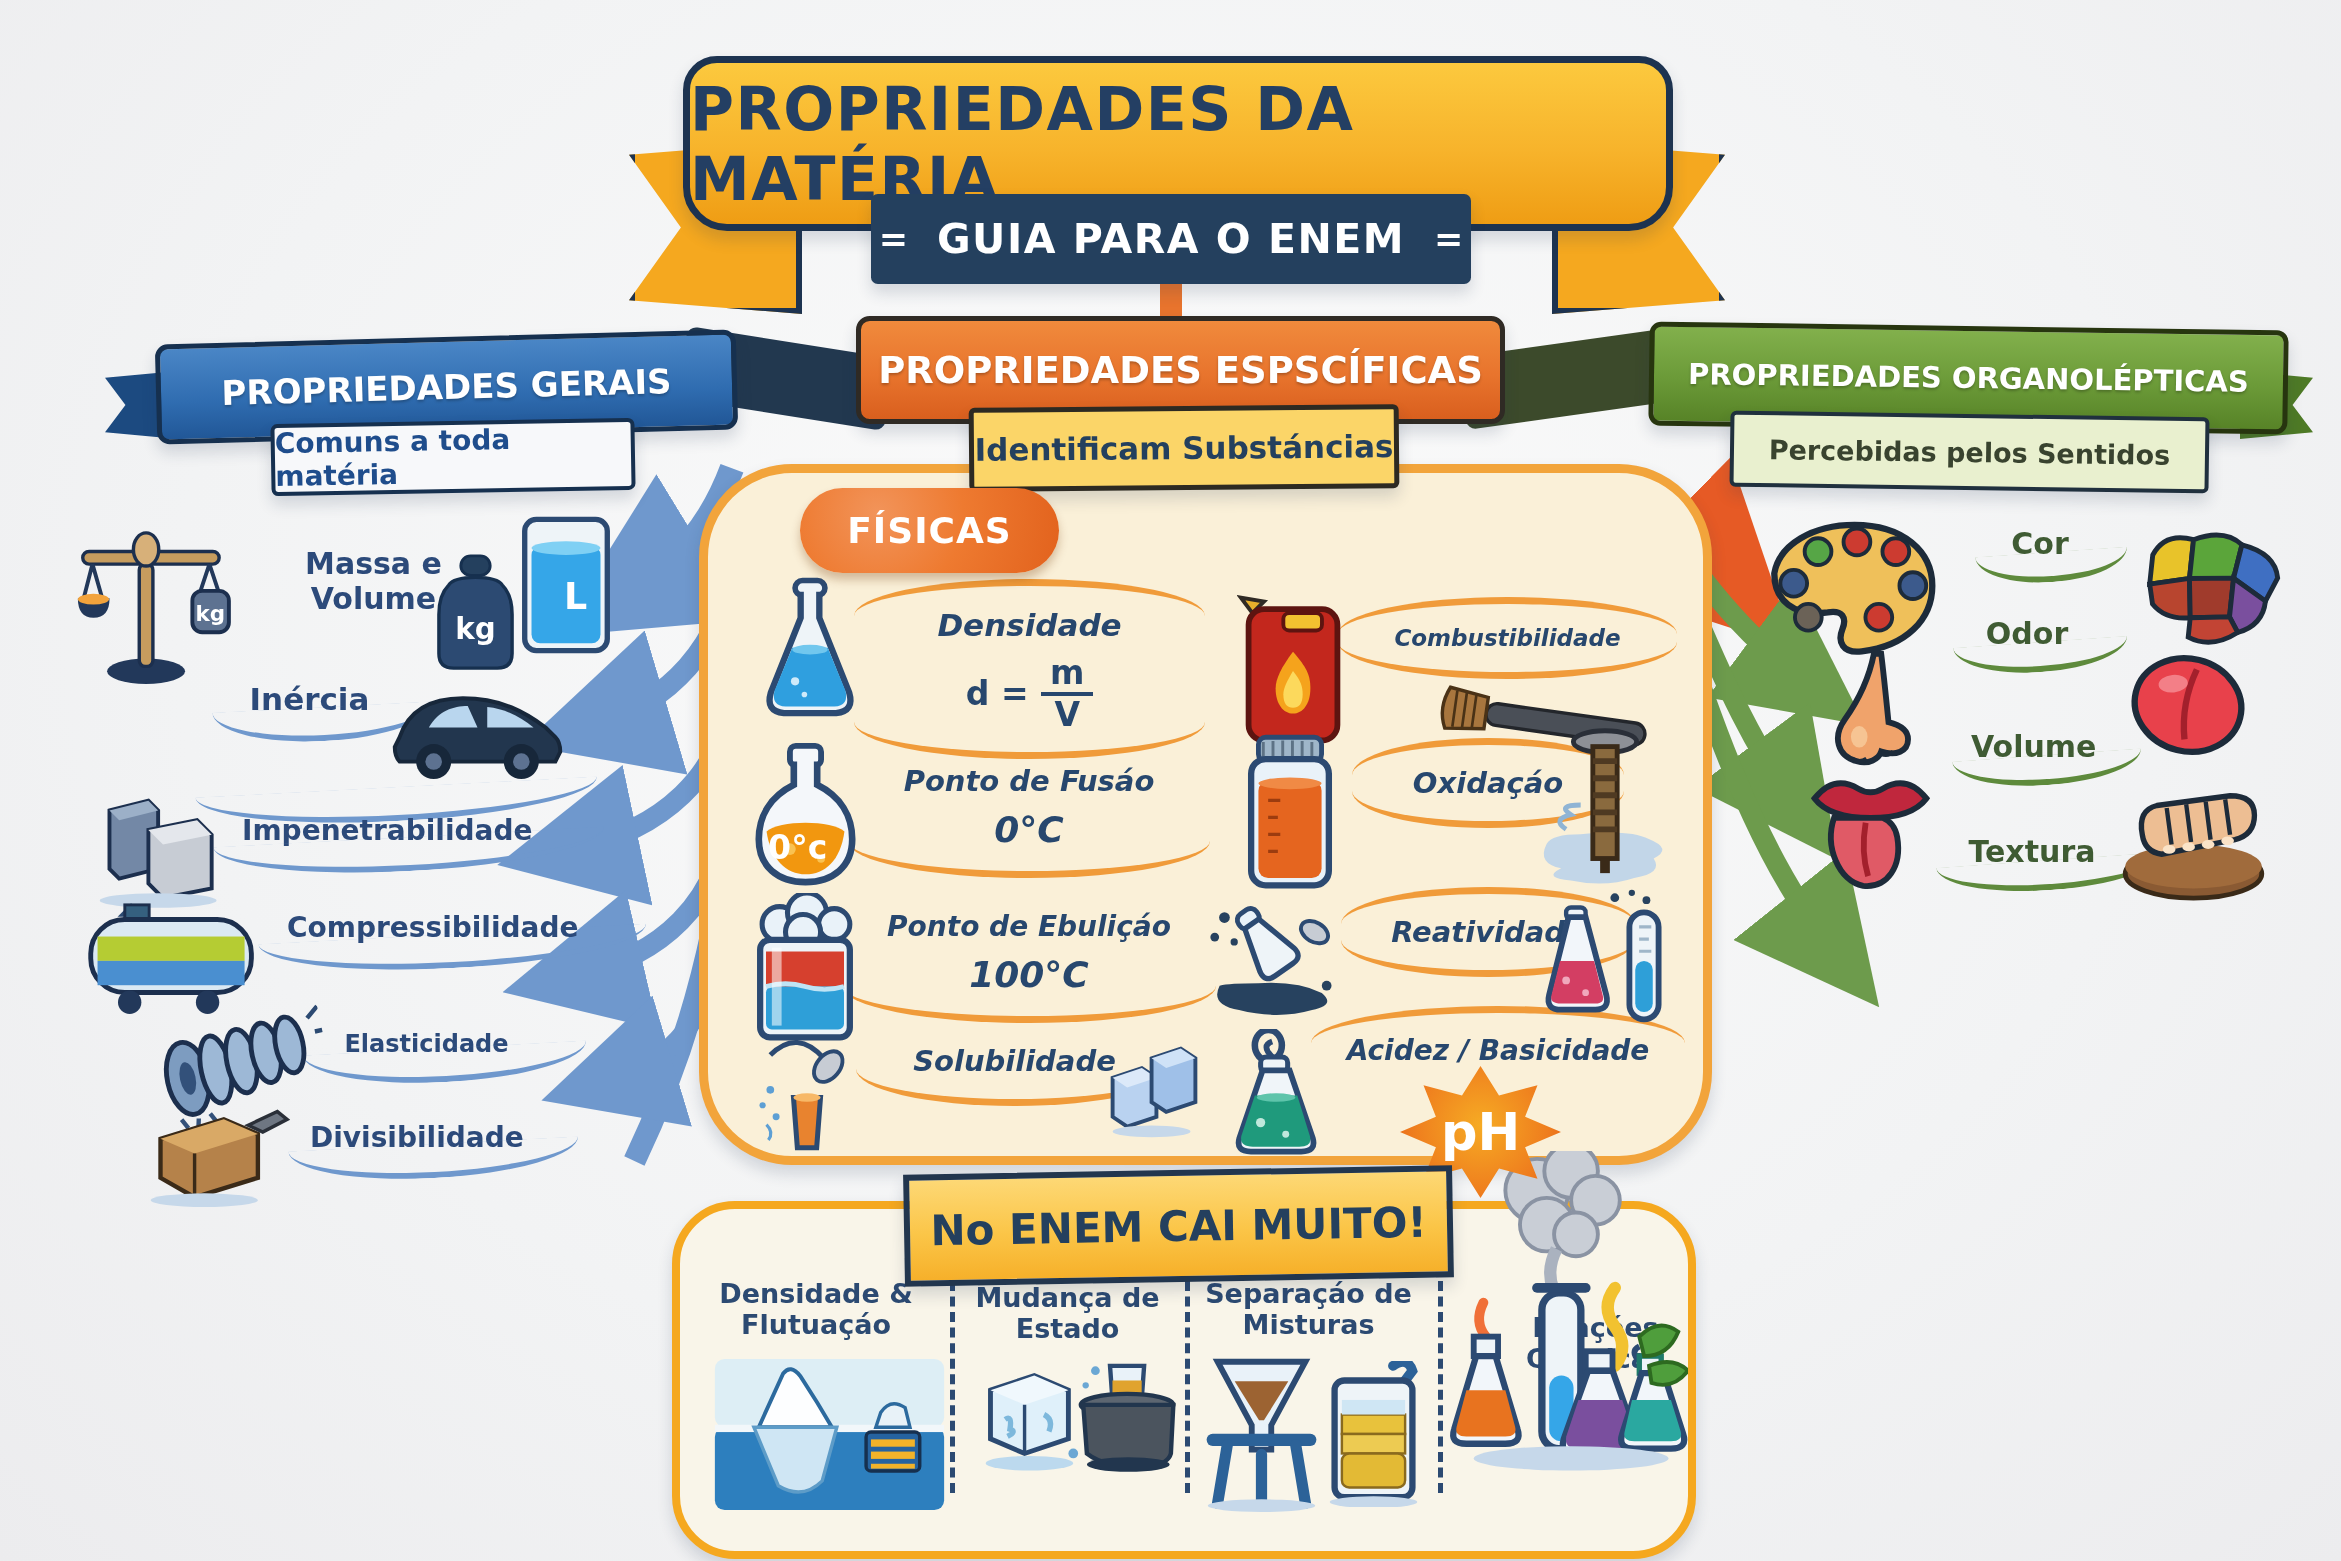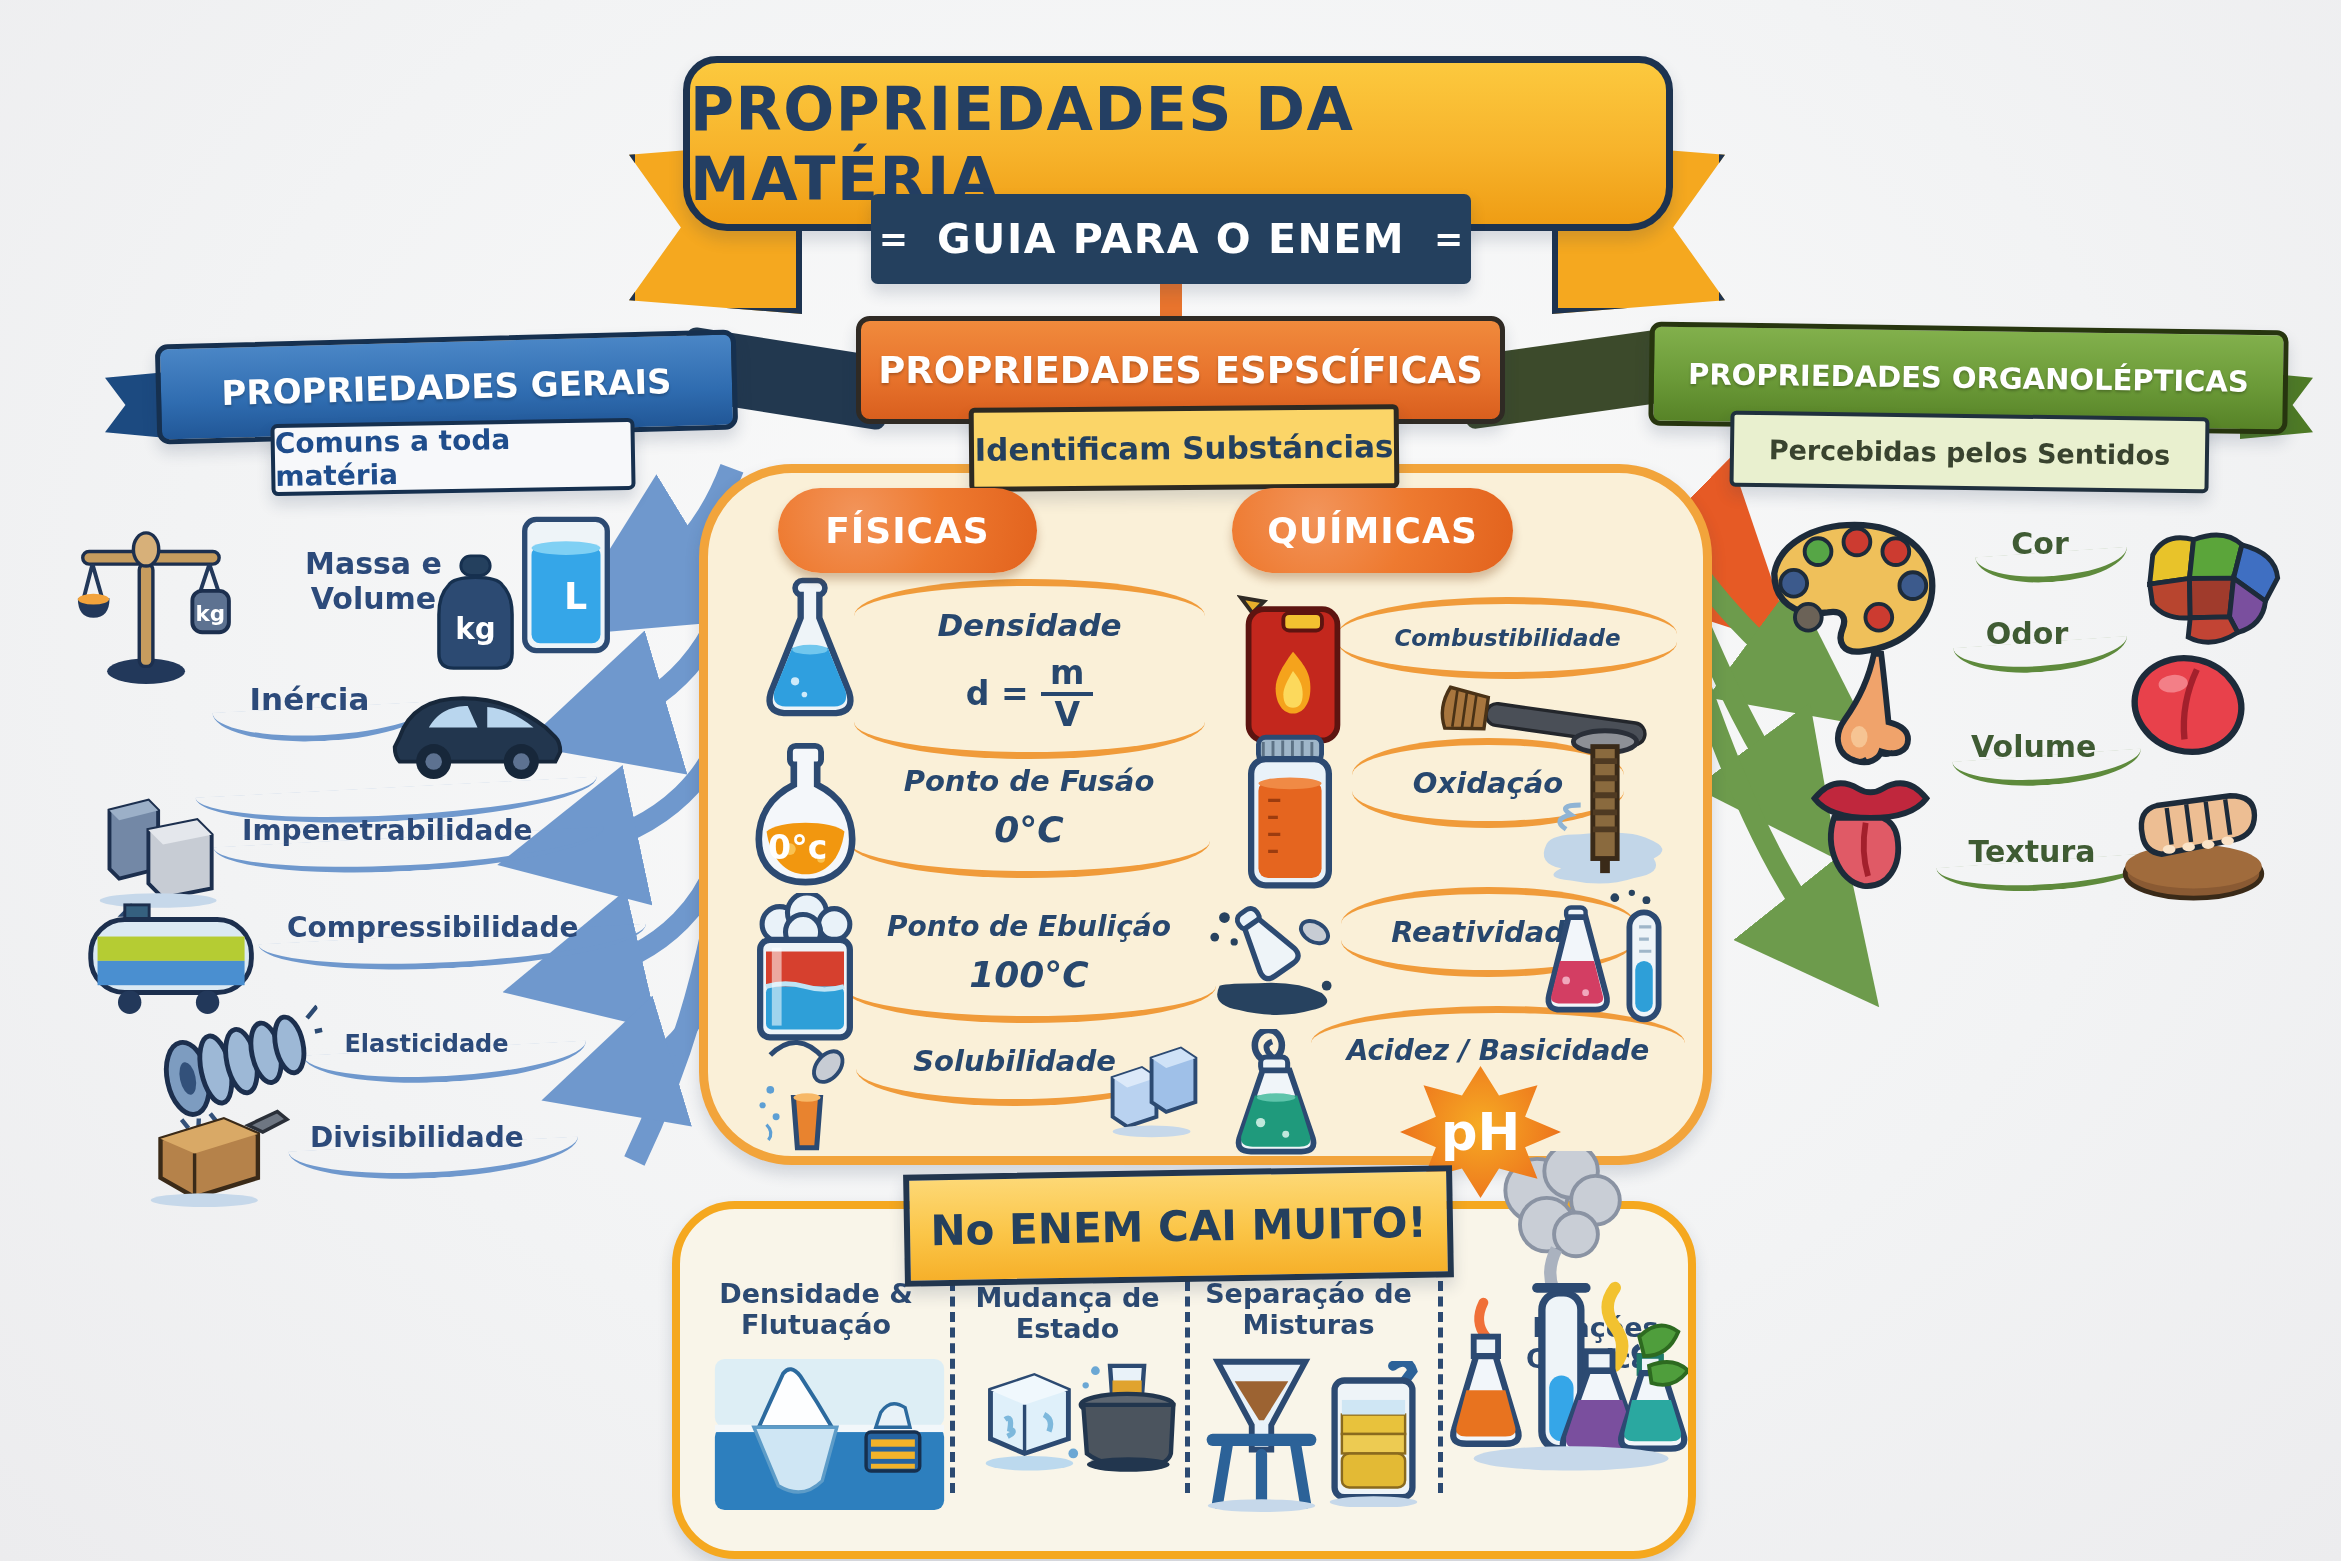--- a/index.html
+++ b/index.html
@@ -46,21 +46,21 @@
   #sub-green{left:1730px;top:414px;width:471px;height:68px;background:#e9f0cf;border:4.9px solid #20303e;
     border-radius:5.9px;color:#39432f;font-size:27px;transform:rotate(.8deg);}
   .fold{width:73px;height:68px;z-index:2;}
   
   #card-center{left:699px;top:464px;width:995px;height:683px;background:#faf0d8;
     border:9.8px solid #f2a43b;border-radius:93px;z-index:2;}
   .pill{z-index:4;display:flex;align-items:center;justify-content:center;border-radius:46px;
     background:radial-gradient(circle at 30% 30%,#f2945a 0%,#ee7a30 45%,#e2621d 100%);
     box-shadow:0 6.8px 9.8px rgba(120,60,10,.3);}
   .pill .pt{font-size:36px;font-weight:bold;color:#fff;letter-spacing:1px;}
-  #pill-fisicas{left:778px;top:488px;width:259px;height:85px;}
+  #pill-fisicas{left:800px;top:488px;width:259px;height:85px;}
   #pill-quimicas{left:1232px;top:488px;width:281px;height:85px;}
   .citem{position:absolute;text-align:center;z-index:3;}
   .citem .cl{font-weight:bold;color:#27476e;font-style:italic;}
   .arcT,.arcB{position:absolute;left:-8%;right:-8%;height:30px;}
   .arcT{top:-28px;border-top:7.3px solid #f09b3a;border-radius:50% 50% 0 0/100% 100% 0 0;}
   .arcB{bottom:-28px;border-bottom:7.3px solid #f09b3a;border-radius:0 0 50% 50%/0 0 100% 100%;}
   .formula{font-weight:bold;color:#27476e;display:flex;align-items:center;justify-content:center;gap:12.7px;}
   .frac{display:inline-block;text-align:center;line-height:1;}
   .frac .num{display:block;border-bottom:4.9px solid #27476e;padding:0 8.8px 2.9px;}
   .frac .den{display:block;padding-top:2.9px;}
@@ -154,23 +154,20 @@
     <div class="rt">PROPRIEDADES ORGANOLÉPTICAS</div>
   </div>
   <div class="abs subbar shadow" id="sub-green">
     <span>Percebidas pelos Sentidos</span>
   </div>
 
   <div class="abs shadow" id="card-center"></div>
   <div class="abs pill" id="pill-fisicas">
     <div class="pt">FÍSICAS</div>
   </div>
-  <div class="abs pill" id="pill-quimicas">
-    <div class="pt">QUÍMICAS</div>
-  </div>
 
   <div class="citem" style="left:878px;top:607px;width:303px;">
     <div class="arcT"></div>
     <div class="cl" style="font-size:31px;">Densidade</div>
     <div class="formula" style="font-size:33px;margin-top:12.7px;">
       <span>d =</span>
       <span class="frac">
         <span class="num">m</span>
         <span class="den">V</span>
       </span>

